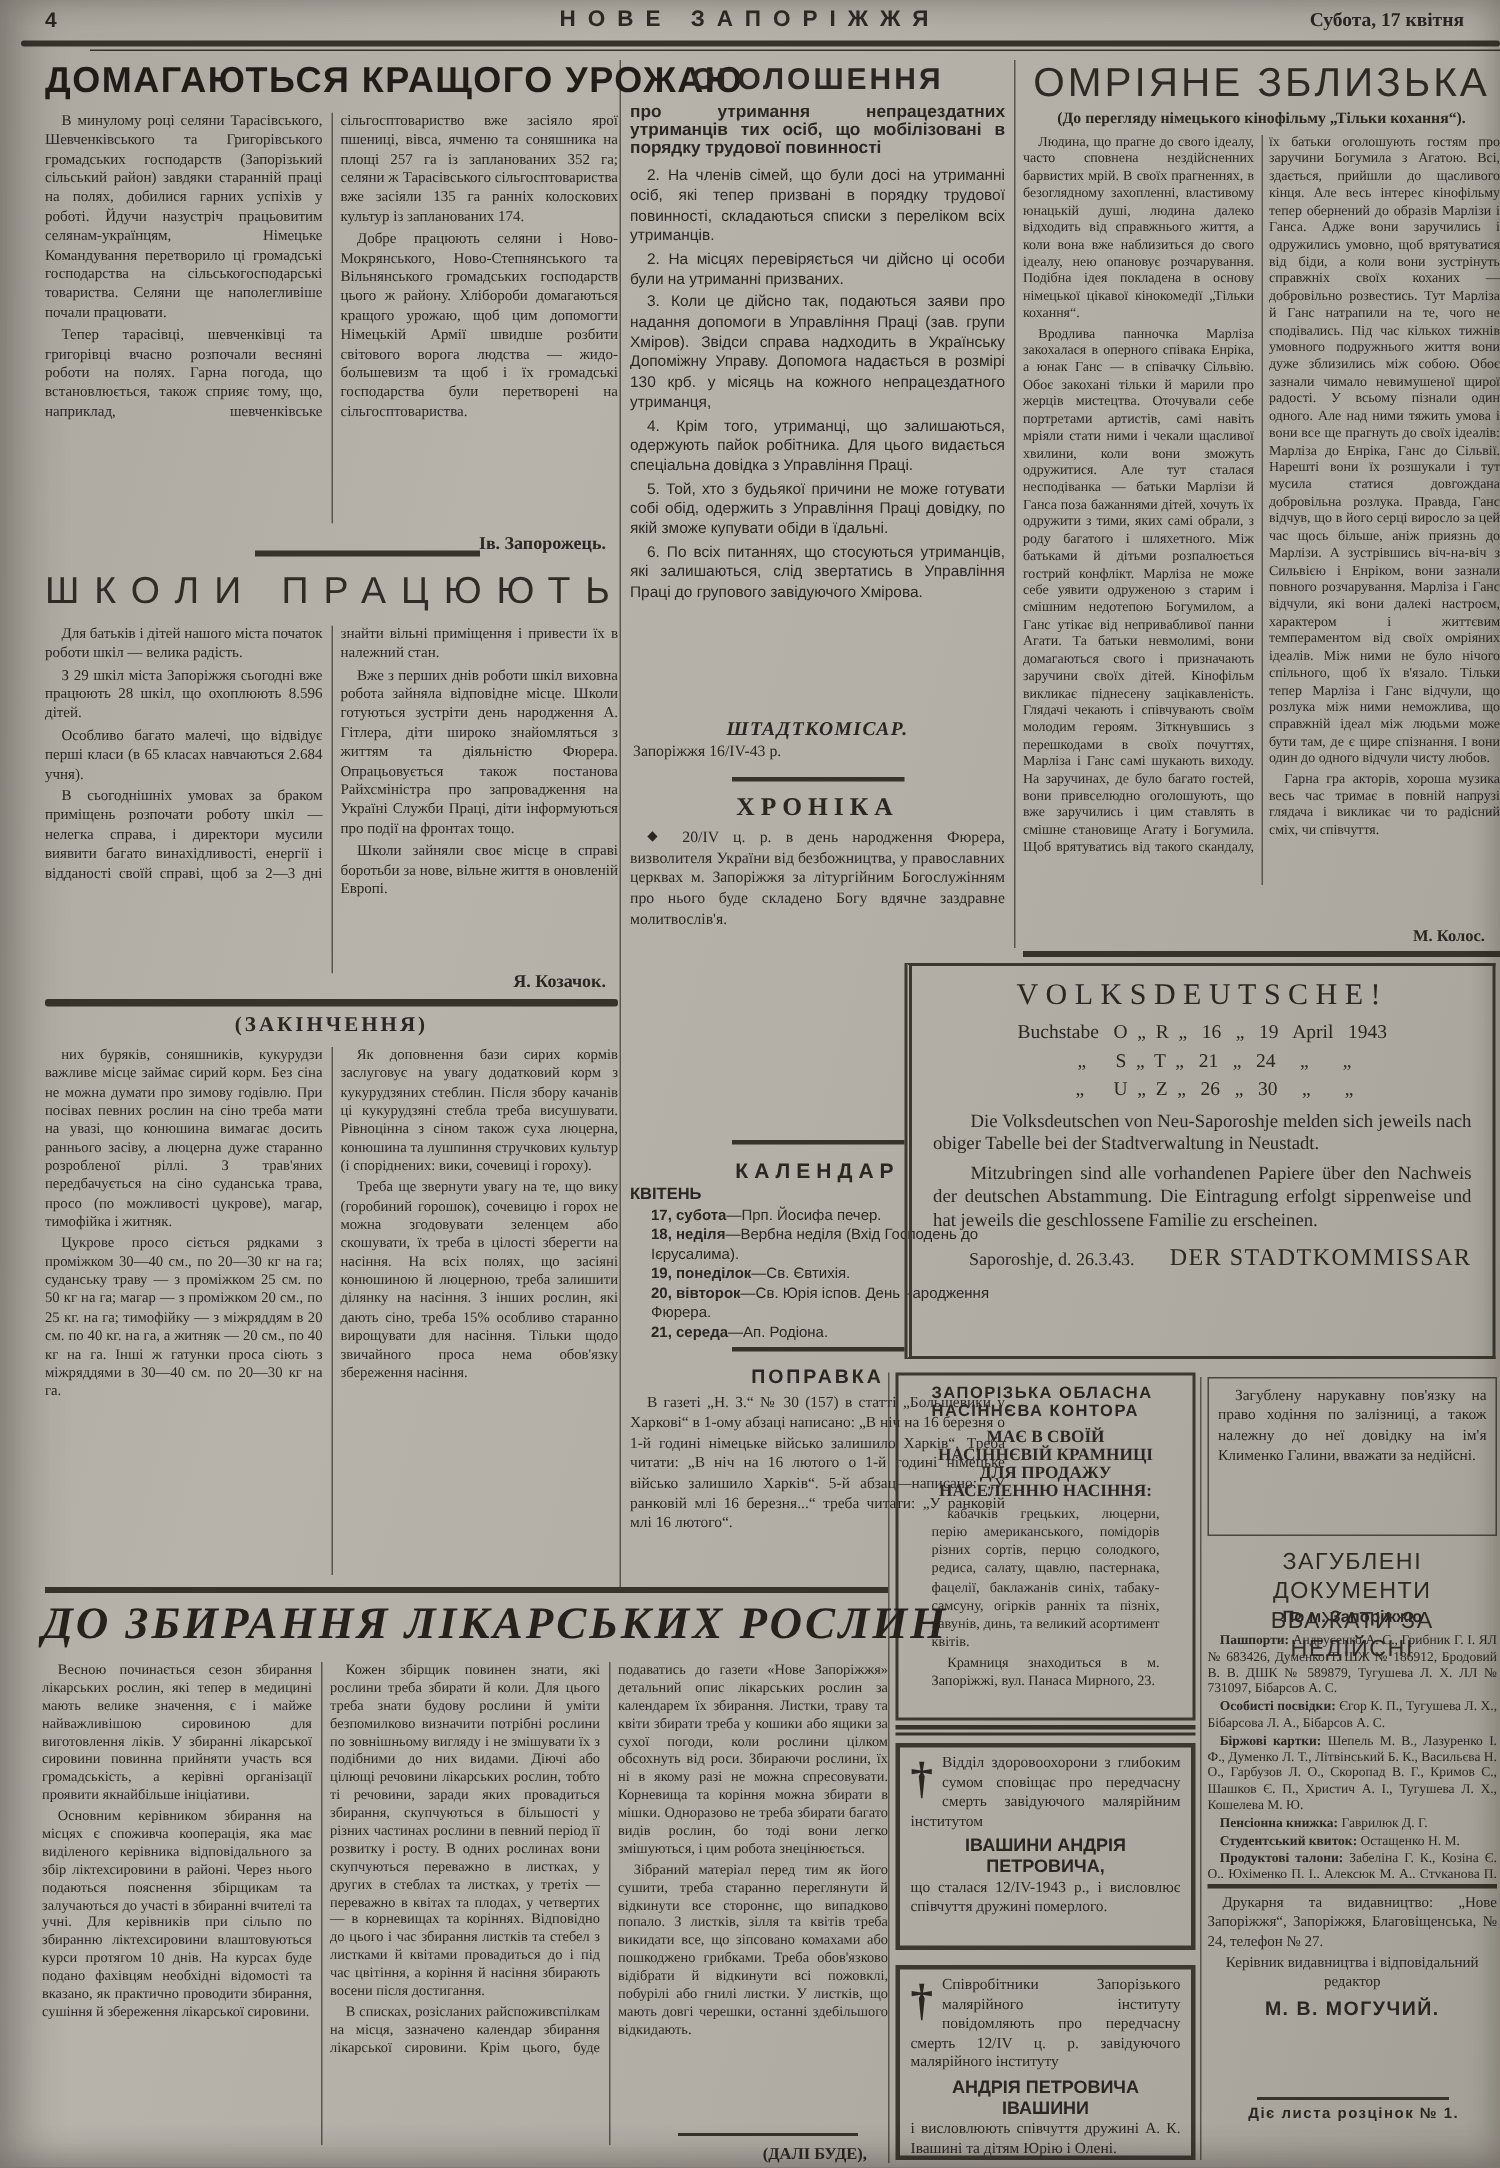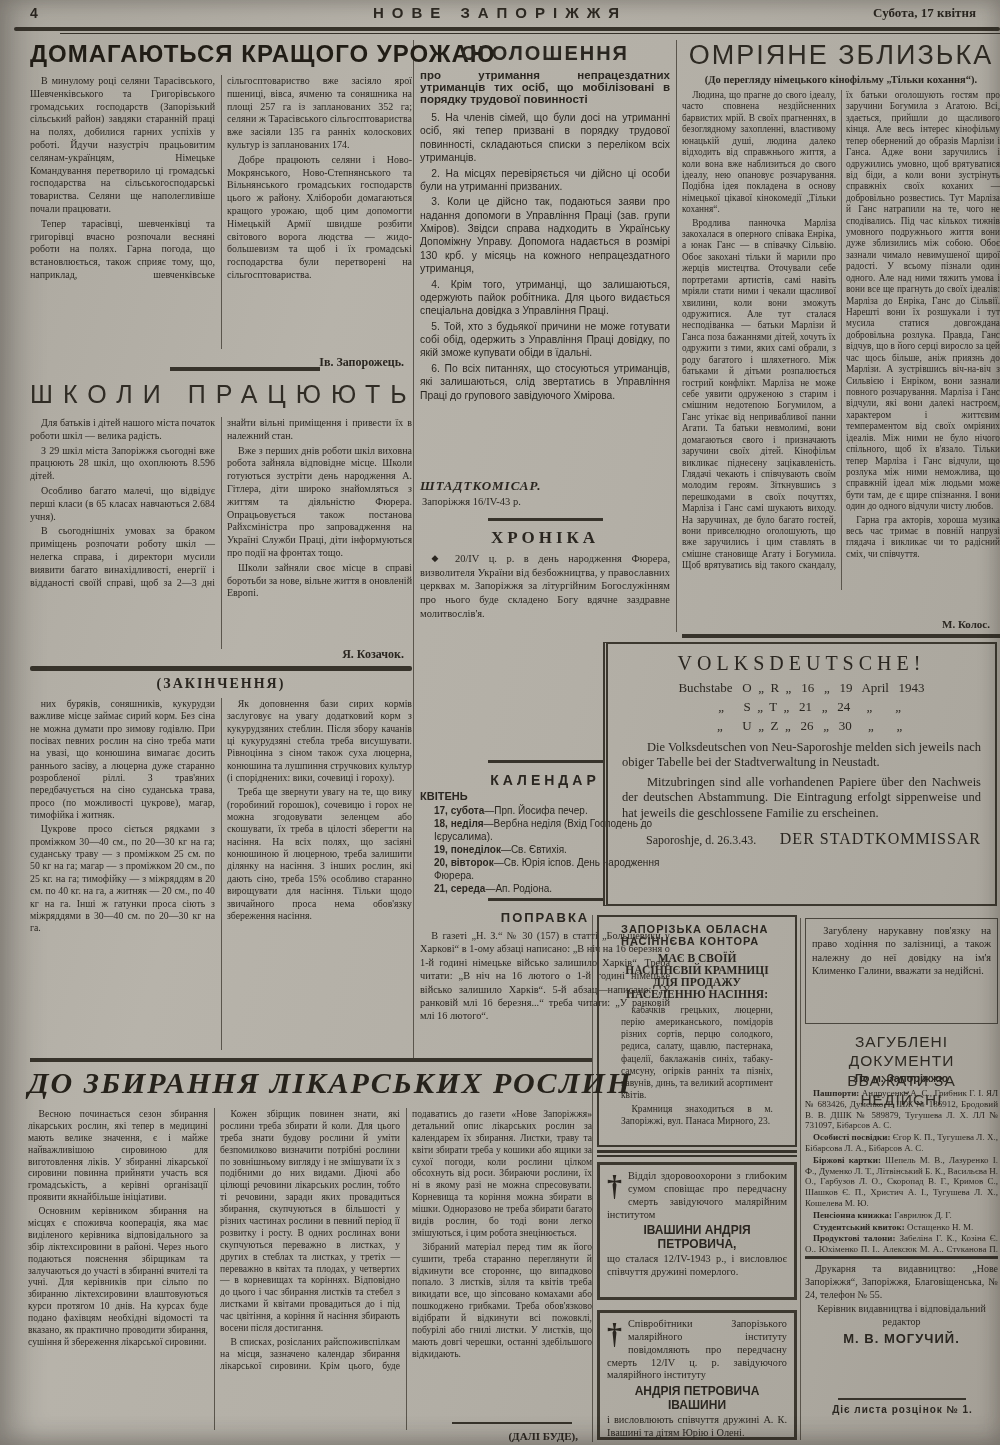--- a/index.html
+++ b/index.html
@@ -137,28 +137,28 @@
       <p>Цукрове просо сіється рядками з проміжком 30—40 см., по 20—30 кг на га; суданську траву — з проміжком 25 см. по 50 кг на га; магар — з проміжком 20 см., по 25 кг. на га; тимофійку — з міжряддям в 20 см. по 40 кг. на га, а житняк — 20 см., по 40 кг на га. Інші ж гатунки проса сіють з міжряддями в 30—40 см. по 20—30 кг на га.</p>
       <p>Як доповнення бази сирих кормів заслуговує на увагу додатковий корм з кукурудзяних стеблин. Після збору качанів ці кукурудзяні стебла треба висушувати. Рівноцінна з сіном також суха люцерна, конюшина та лушпиння стручкових культур (і споріднених: вики, сочевиці і гороху).</p>
       <p>Треба ще звернути увагу на те, що вику (горобиний горошок), сочевицю і горох не можна згодовувати зеленцем або скошувати, їх треба в цілості зберегти на насіння. На всіх полях, що засіяні конюшиною й люцерною, треба залишити ділянку на насіння. З інших рослин, які дають сіно, треба 15% особливо старанно вирощувати для насіння. Тільки щодо звичайного проса нема обов'язку збереження насіння.</p>
     </div>
   </div>
   <div class="rule" style="left:30px;top:1058px;width:562px;height:4px;"></div>
 
   <div class="abs ann">
     <h2>ОГОЛОШЕННЯ</h2>
     <p class="sub jt">про утримання непрацездатних утриманців тих осіб, що мобілізовані в порядку трудової повинності</p>
-    <p class="item jt">5. На членів сімей, що були досі на утриманні осіб, які тепер призвані в порядку трудової повинності, складаються списки з переліком всіх утриманців.</p>
+    <p class="item jt">2. На членів сімей, що були досі на утриманні осіб, які тепер призвані в порядку трудової повинності, складаються списки з переліком всіх утриманців.</p>
     <p class="item jt">2. На місцях перевіряється чи дійсно ці особи були на утриманні призваних.</p>
     <p class="item jt">3. Коли це дійсно так, подаються заяви про надання допомоги в Управління Праці (зав. групи Хміров). Звідси справа надходить в Українську Допоміжну Управу. Допомога надається в розмірі 130 крб. у місяць на кожного непрацездатного утриманця,</p>
     <p class="item jt">4. Крім того, утриманці, що залишаються, одержують пайок робітника. Для цього видається спеціальна довідка з Управління Праці.</p>
     <p class="item jt">5. Той, хто з будьякої причини не може готувати собі обід, одержить з Управління Праці довідку, по якій зможе купувати обіди в їдальні.</p>
     <p class="item jt">6. По всіх питаннях, що стосуються утриманців, які залишаються, слід звертатись в Управління Праці до групового завідуючого Хмірова.</p>
   </div>
-  <div class="abs" style="left:420px;top:478px;width:250px;text-align:left;font:bold italic 13px 'Liberation Serif',serif;letter-spacing:1px;">ШТАДТКОМІСАР.</div>
+  <div class="abs" style="left:420px;top:478px;width:250px;text-align:center;font:bold italic 13px 'Liberation Serif',serif;letter-spacing:1px;">ШТАДТКОМІСАР.</div>
   <div class="abs" style="left:422px;top:496px;font-size:10.5px;">Запоріжжя 16/IV-43 р.</div>
   <div class="rule" style="left:488px;top:518px;width:115px;height:3px;"></div>
 
   <div class="abs chron">
     <h2>ХРОНІКА</h2>
     <p class="jt"><span class="diamond">◆</span> <span>20/IV ц. р. в день народження Фюрера, визволителя України від безбожництва, у православних церквах м. Запоріжжя за літургійним Богослужінням про нього буде складено Богу вдячне заздравне молитвослів'я.</span></p>
   </div>
   <div class="rule" style="left:488px;top:760px;width:115px;height:3px;"></div>
 
   <div class="abs cal">
@@ -239,21 +239,21 @@
     <p><b>Пашпорти:</b> <span>Андрусенко А. С., Грибник Г. І. ЯЛ № 683426, Думенко Т. ШЖ № 186912, Бродовий В. В. ДШК № 589879, Тугушева Л. Х. ЛЛ № 731097, Бібарсов А. С.</span></p>
     <p><b>Особисті посвідки:</b> <span>Єгор К. П., Тугушева Л. Х., Бібарсова Л. А., Бібарсов А. С.</span></p>
     <p><b>Біржові картки:</b> <span>Шепель М. В., Лазуренко І. Ф., Думенко Л. Т., Літвінський Б. К., Васильєва Н. О., Гарбузов Л. О., Скоропад В. Г., Кримов С., Шашков Є. П., Христич А. І., Тугушева Л. Х., Кошелева М. Ю.</span></p>
     <p><b>Пенсіонна книжка:</b> <span>Гаврилюк Д. Г.</span></p>
     <p><b>Студентський квиток:</b> <span>Остащенко Н. М.</span></p>
     <p><b>Продуктові талони:</b> <span>Забеліна Г. К., Козіна Є. О., Юхіменко П. І., Алексюк М. А., Стуканова П. Т., Ведьміна К. І., Дорофеєв О. М., Резніченко О. С., Волков М. С., Тітова М. М., Тітова Ю. Д., Матюха П. Ю., Бухтіяров І. Т.</span></p>
   </div>
   <div class="rule" style="left:805px;top:1256px;width:193px;height:3px;"></div>
 
   <div class="abs imprint">
-    <p>Друкарня та видавництво: „Нове Запоріжжя“, Запоріжжя, Благовіщенська, № 24, телефон № 55.</p>
+    <p>Друкарня та видавництво: „Нове Запоріжжя“, Запоріжжя, Благовіщенська, № 24, телефон № 27.</p>
     <p class="ed">Керівник видавництва і відповідальний редактор</p>
     <p class="nm">М. В. МОГУЧИЙ.</p>
   </div>
   <div class="rule" style="left:838px;top:1398px;width:128px;height:2px;"></div>
   <div class="abs tariff">Діє листа розцінок № 1.</div>
 
   <div class="abs herbs">
     <h1>ДО ЗБИРАННЯ ЛІКАРСЬКИХ РОСЛИН</h1>
     <div class="cols3 jt">
       <p>Весною починається сезон збирання лікарських рослин, які тепер в медицині мають велике значення, є і майже найважливішою сировиною для виготовлення ліків. У збиранні лікарської сировини повинна прийняти участь вся громадськість, а керівні організації проявити якнайбільше ініціативи.</p>

